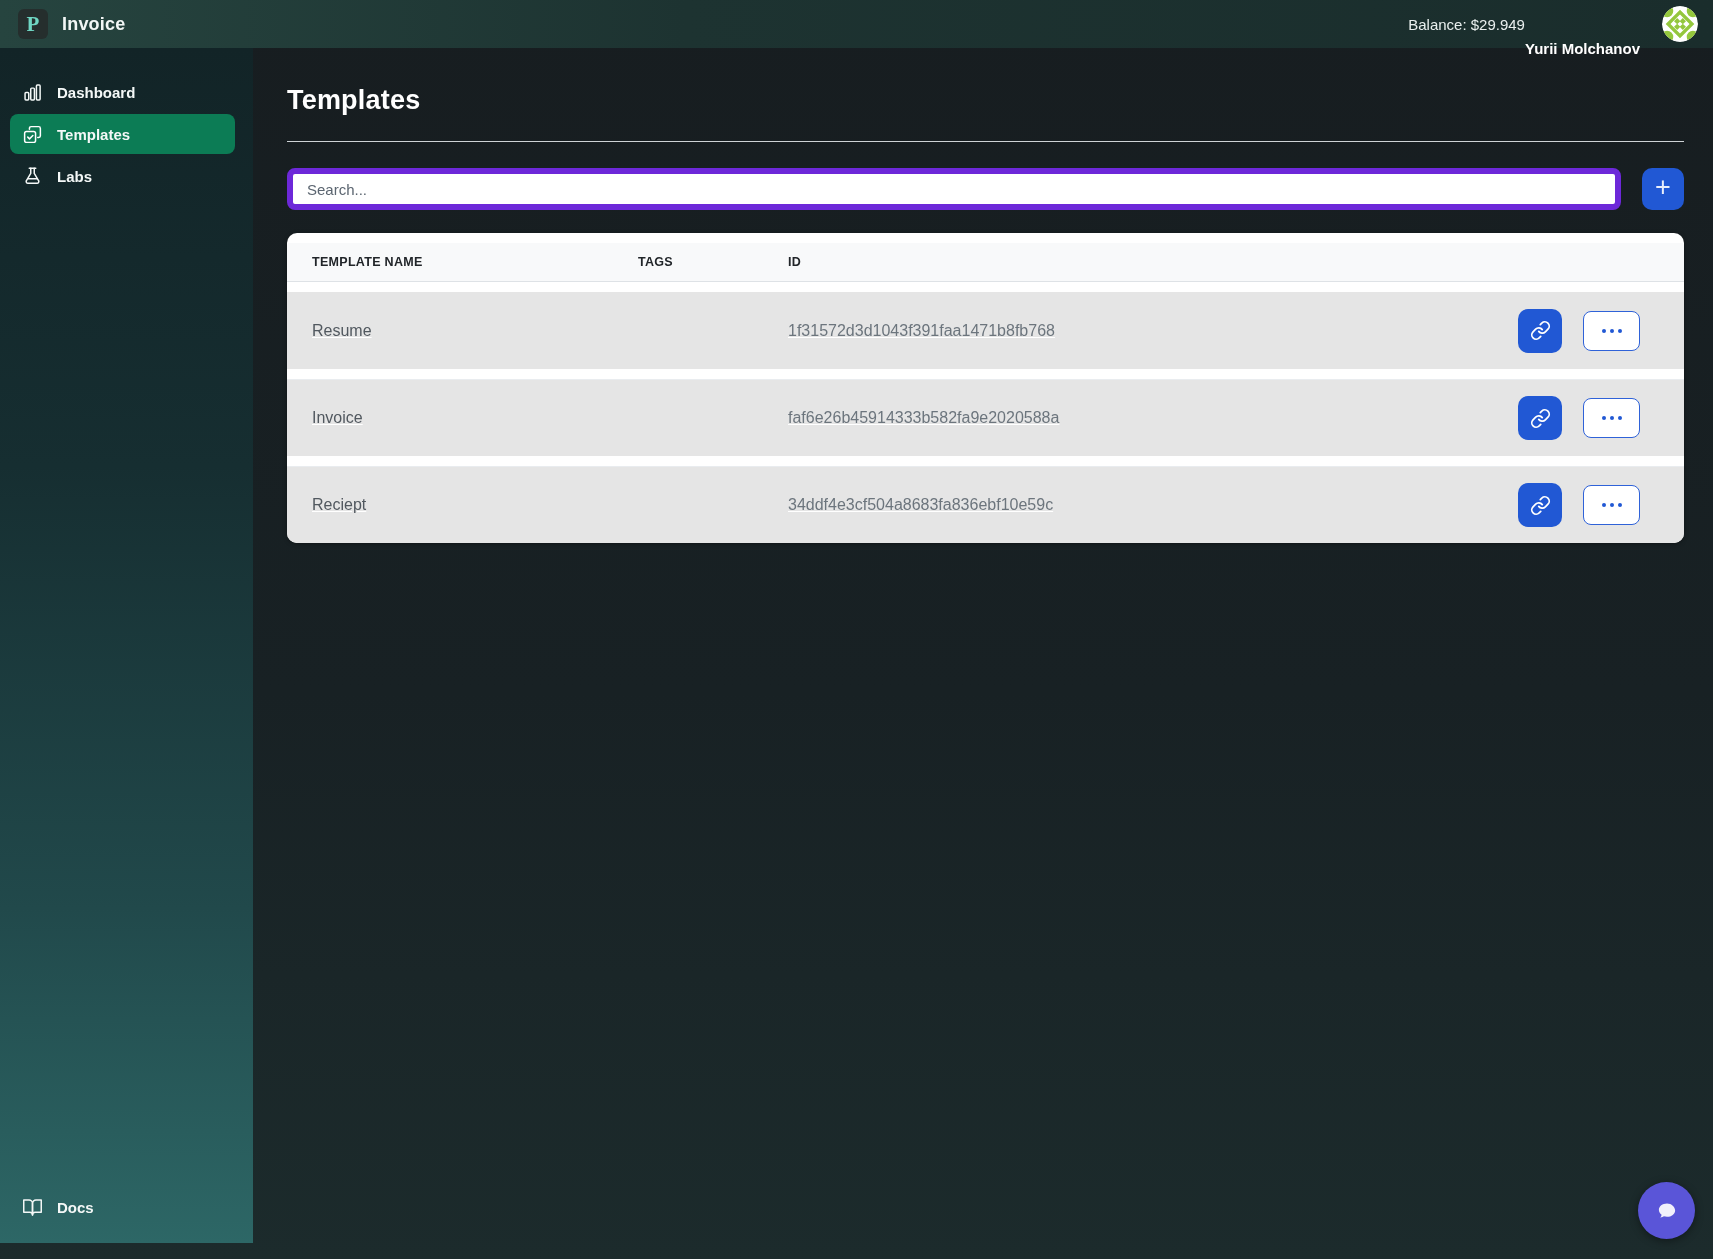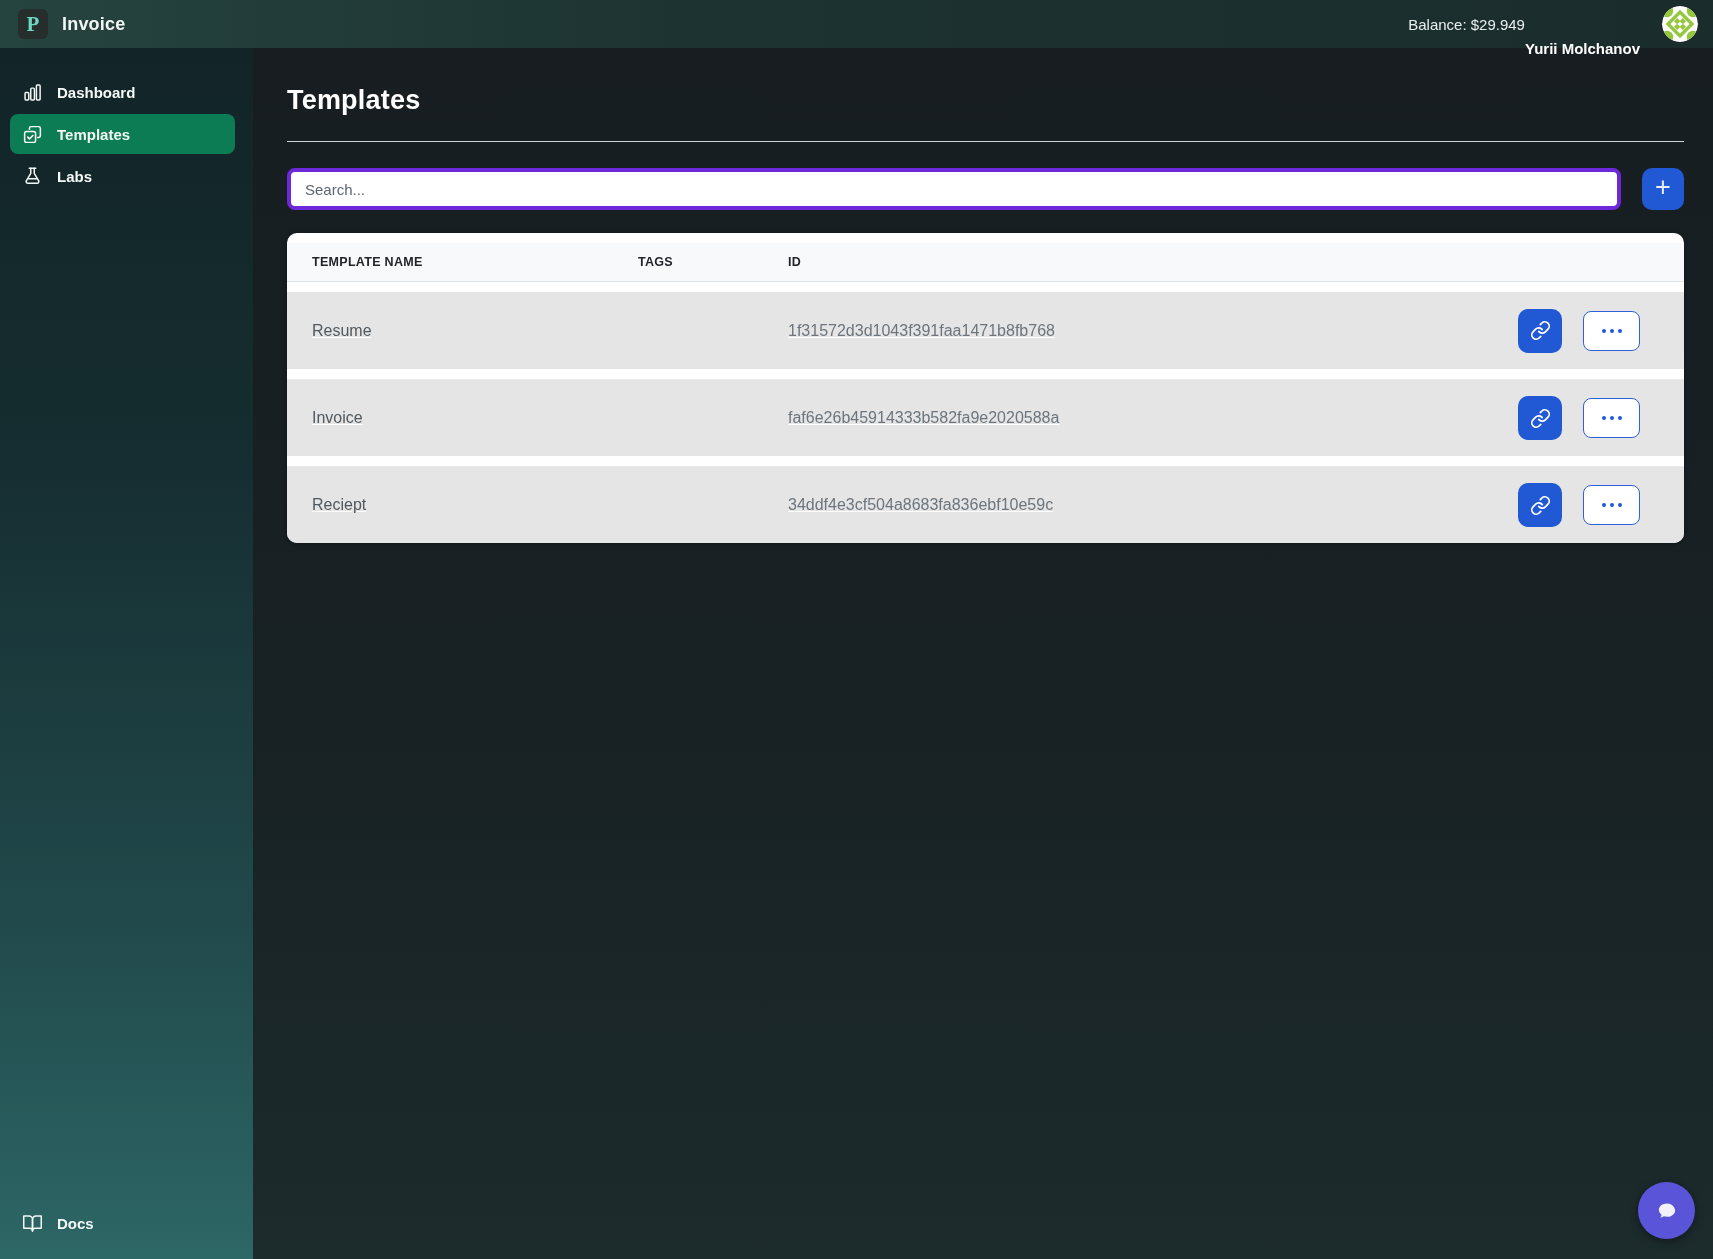--- a/index.html
+++ b/index.html
@@ -31,21 +31,21 @@
     font-size: 21px; font-weight: 700; color: #6fd6c3; line-height: 1;
   }
   .brand { font-size: 18px; font-weight: 700; color: #f2f6f5; margin-left: 14px; letter-spacing: .2px; }
   .topbar-spacer { flex: 1; }
   .balance { font-size: 15px; color: #e9efee; }
   .username { font-size: 15px; font-weight: 700; color: #ffffff; margin-right: 22px; margin-top: 48px; }
   .avatar { width: 36px; height: 36px; border-radius: 50%; overflow: hidden; cursor: pointer; flex: none; }
 
   
   .sidebar {
-    position: absolute; top: 48px; left: 0; bottom: 0; width: 253px;
+    position: absolute; top: 48px; left: 0; bottom: 16px; width: 253px;
     background: linear-gradient(180deg, #122427 0%, #162e31 35%, #21494b 72%, #2d6766 100%);
     padding-top: 24px;
   }
   .nav-item {
     height: 40px; margin: 0 18px 2px 10px; padding: 0 12px;
     border-radius: 8px;
     display: flex; align-items: center; gap: 14px;
     color: #f4f8f7; font-size: 15px; font-weight: 600;
     cursor: pointer;
   }
@@ -57,21 +57,21 @@
   .main {
     position: absolute; top: 48px; left: 253px; right: 0; bottom: 0;
     padding: 0 29px 0 34px;
   }
   .page-title { font-size: 27px; font-weight: 700; color: #ffffff; margin-top: 37px; letter-spacing: .2px; }
   .title-divider { height: 1px; background: rgba(226, 231, 234, 0.9); margin-top: 25px; }
 
   .search-row { display: flex; margin-top: 26px; gap: 21px; align-items: center; }
   .search-input {
     flex: 1; height: 42px; border-radius: 8px;
-    border: 4px solid #6d28d9; background: #ffffff;
+    border: 6px solid #6d28d9; background: #ffffff;
     font-family: "Liberation Sans", sans-serif;
     font-size: 15px; color: #212529; padding: 0 14px; outline: none;
   }
   .search-input::placeholder { color: #5b6570; }
   .add-btn {
     width: 42px; height: 42px; border-radius: 10px; border: none;
     background: #2158d4; color: #e9eefb;
     font-size: 27px; font-weight: 300; line-height: 1;
     display: flex; align-items: center; justify-content: center;
     cursor: pointer; flex: none; padding-bottom: 3px;

